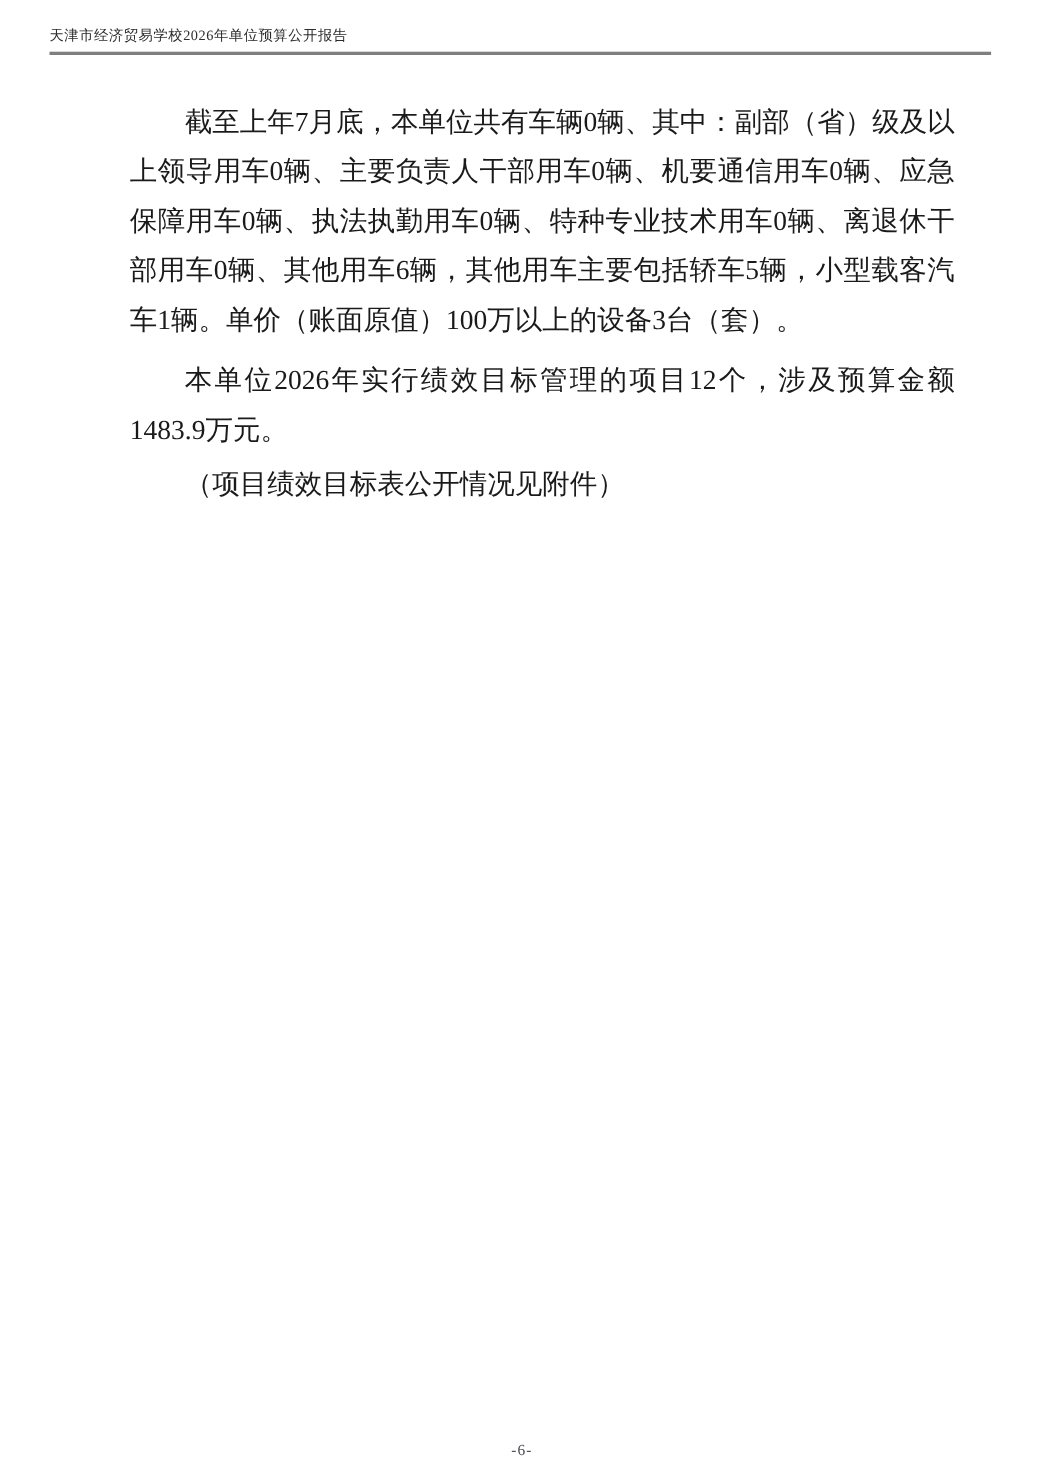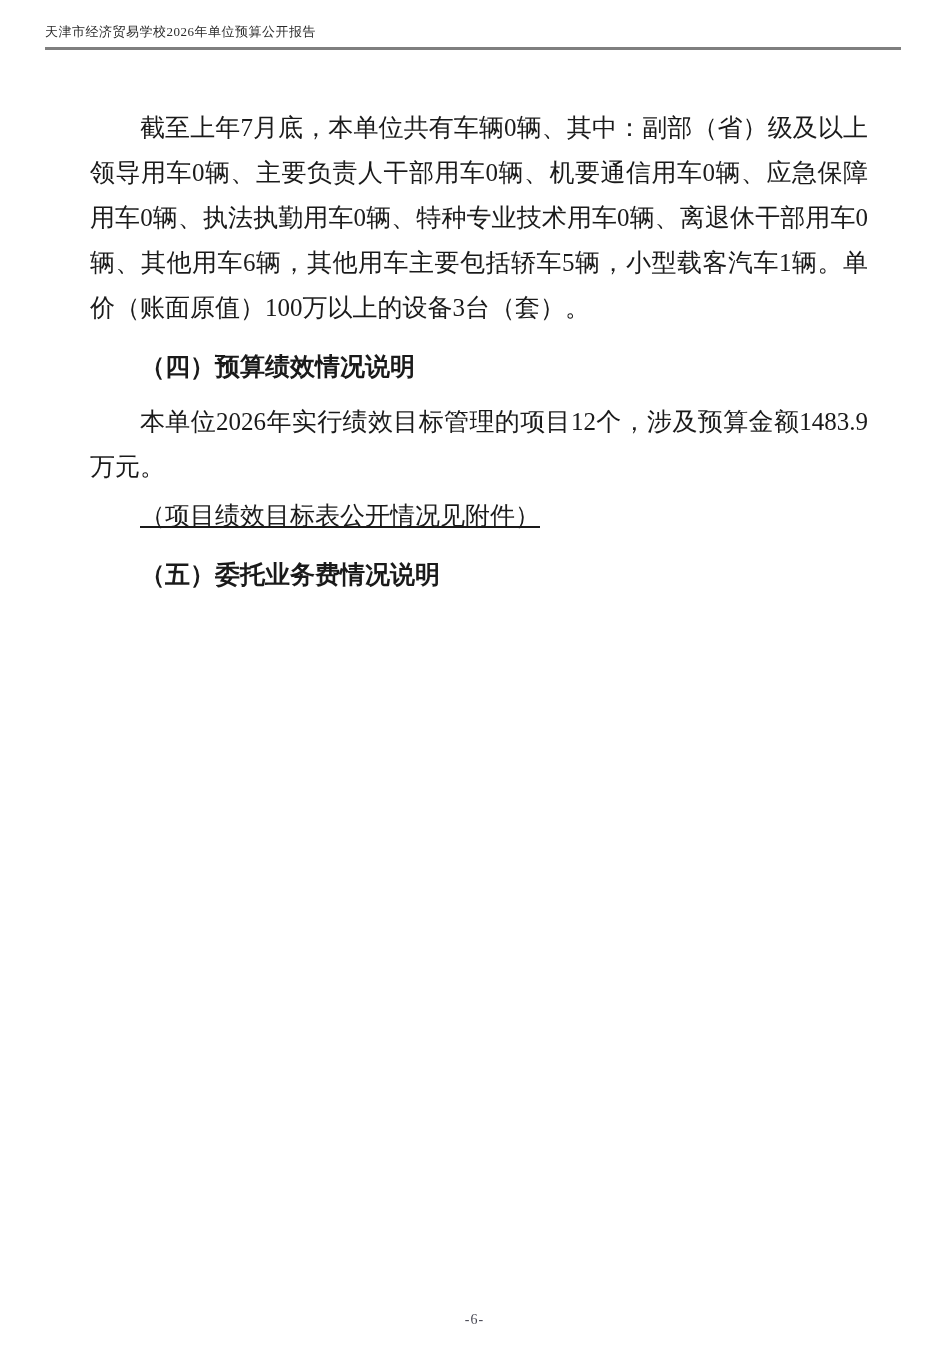--- a/index.html
+++ b/index.html
@@ -24,32 +24,32 @@
     border-bottom: 3px solid #7f7f7f;
   }
   .doc-header .header-title {
     font-size: 13px;
     letter-spacing: 0.5px;
     color: #2b2b2b;
     line-height: 16px;
   }
   
   .doc-body {
-    margin: 0 81px 0 90px;   
-    padding-top: 55px;
+    margin: 0 81px 0 118px;   
+    padding-top: 39px;
     font-size: 25px;
     line-height: 45px;
     text-align: justify;
   }
   .para {
     margin: 0;
     text-indent: 50px;       
   }
   .para-performance { margin-top: 10px; }
-  .para-attachment  { margin-top: 4px; text-decoration: underline; }
+  .para-attachment  { margin-top: 4px; }
   .para-entrusted   { margin-top: 18px; }
   .para-remark      { margin-top: 72px; }
   .section-heading {
     margin: 14px 0 0 0;
     text-indent: 50px;
     font-weight: bold;
     font-size: 25px;
     line-height: 45px;
     text-align: left;
   }
@@ -71,27 +71,25 @@
 <div class="page">
 
   <div class="doc-header">
     <div class="header-title">天津市经济贸易学校2026年单位预算公开报告</div>
   </div>
 
   <div class="doc-body">
 
     <p class="para para-vehicles">截至上年7月底，本单位共有车辆0辆、其中：副部（省）级及以上领导用车0辆、主要负责人干部用车0辆、机要通信用车0辆、应急保障用车0辆、执法执勤用车0辆、特种专业技术用车0辆、离退休干部用车0辆、其他用车6辆，其他用车主要包括轿车5辆，小型载客汽车1辆。单价（账面原值）100万以上的设备3台（套）。</p>
 
-    <h3 class="section-heading">（四）预算绩效情况说明</h3>
 
     <p class="para para-performance">本单位2026年实行绩效目标管理的项目12个，涉及预算金额1483.9万元。</p>
 
     <p class="para para-attachment">（项目绩效目标表公开情况见附件）</p>
 
-    <h3 class="section-heading">（五）委托业务费情况说明</h3>
 
 
 
   </div>
 
   <div class="doc-footer">-6-</div>
 
 </div>
 
 </body></html>

